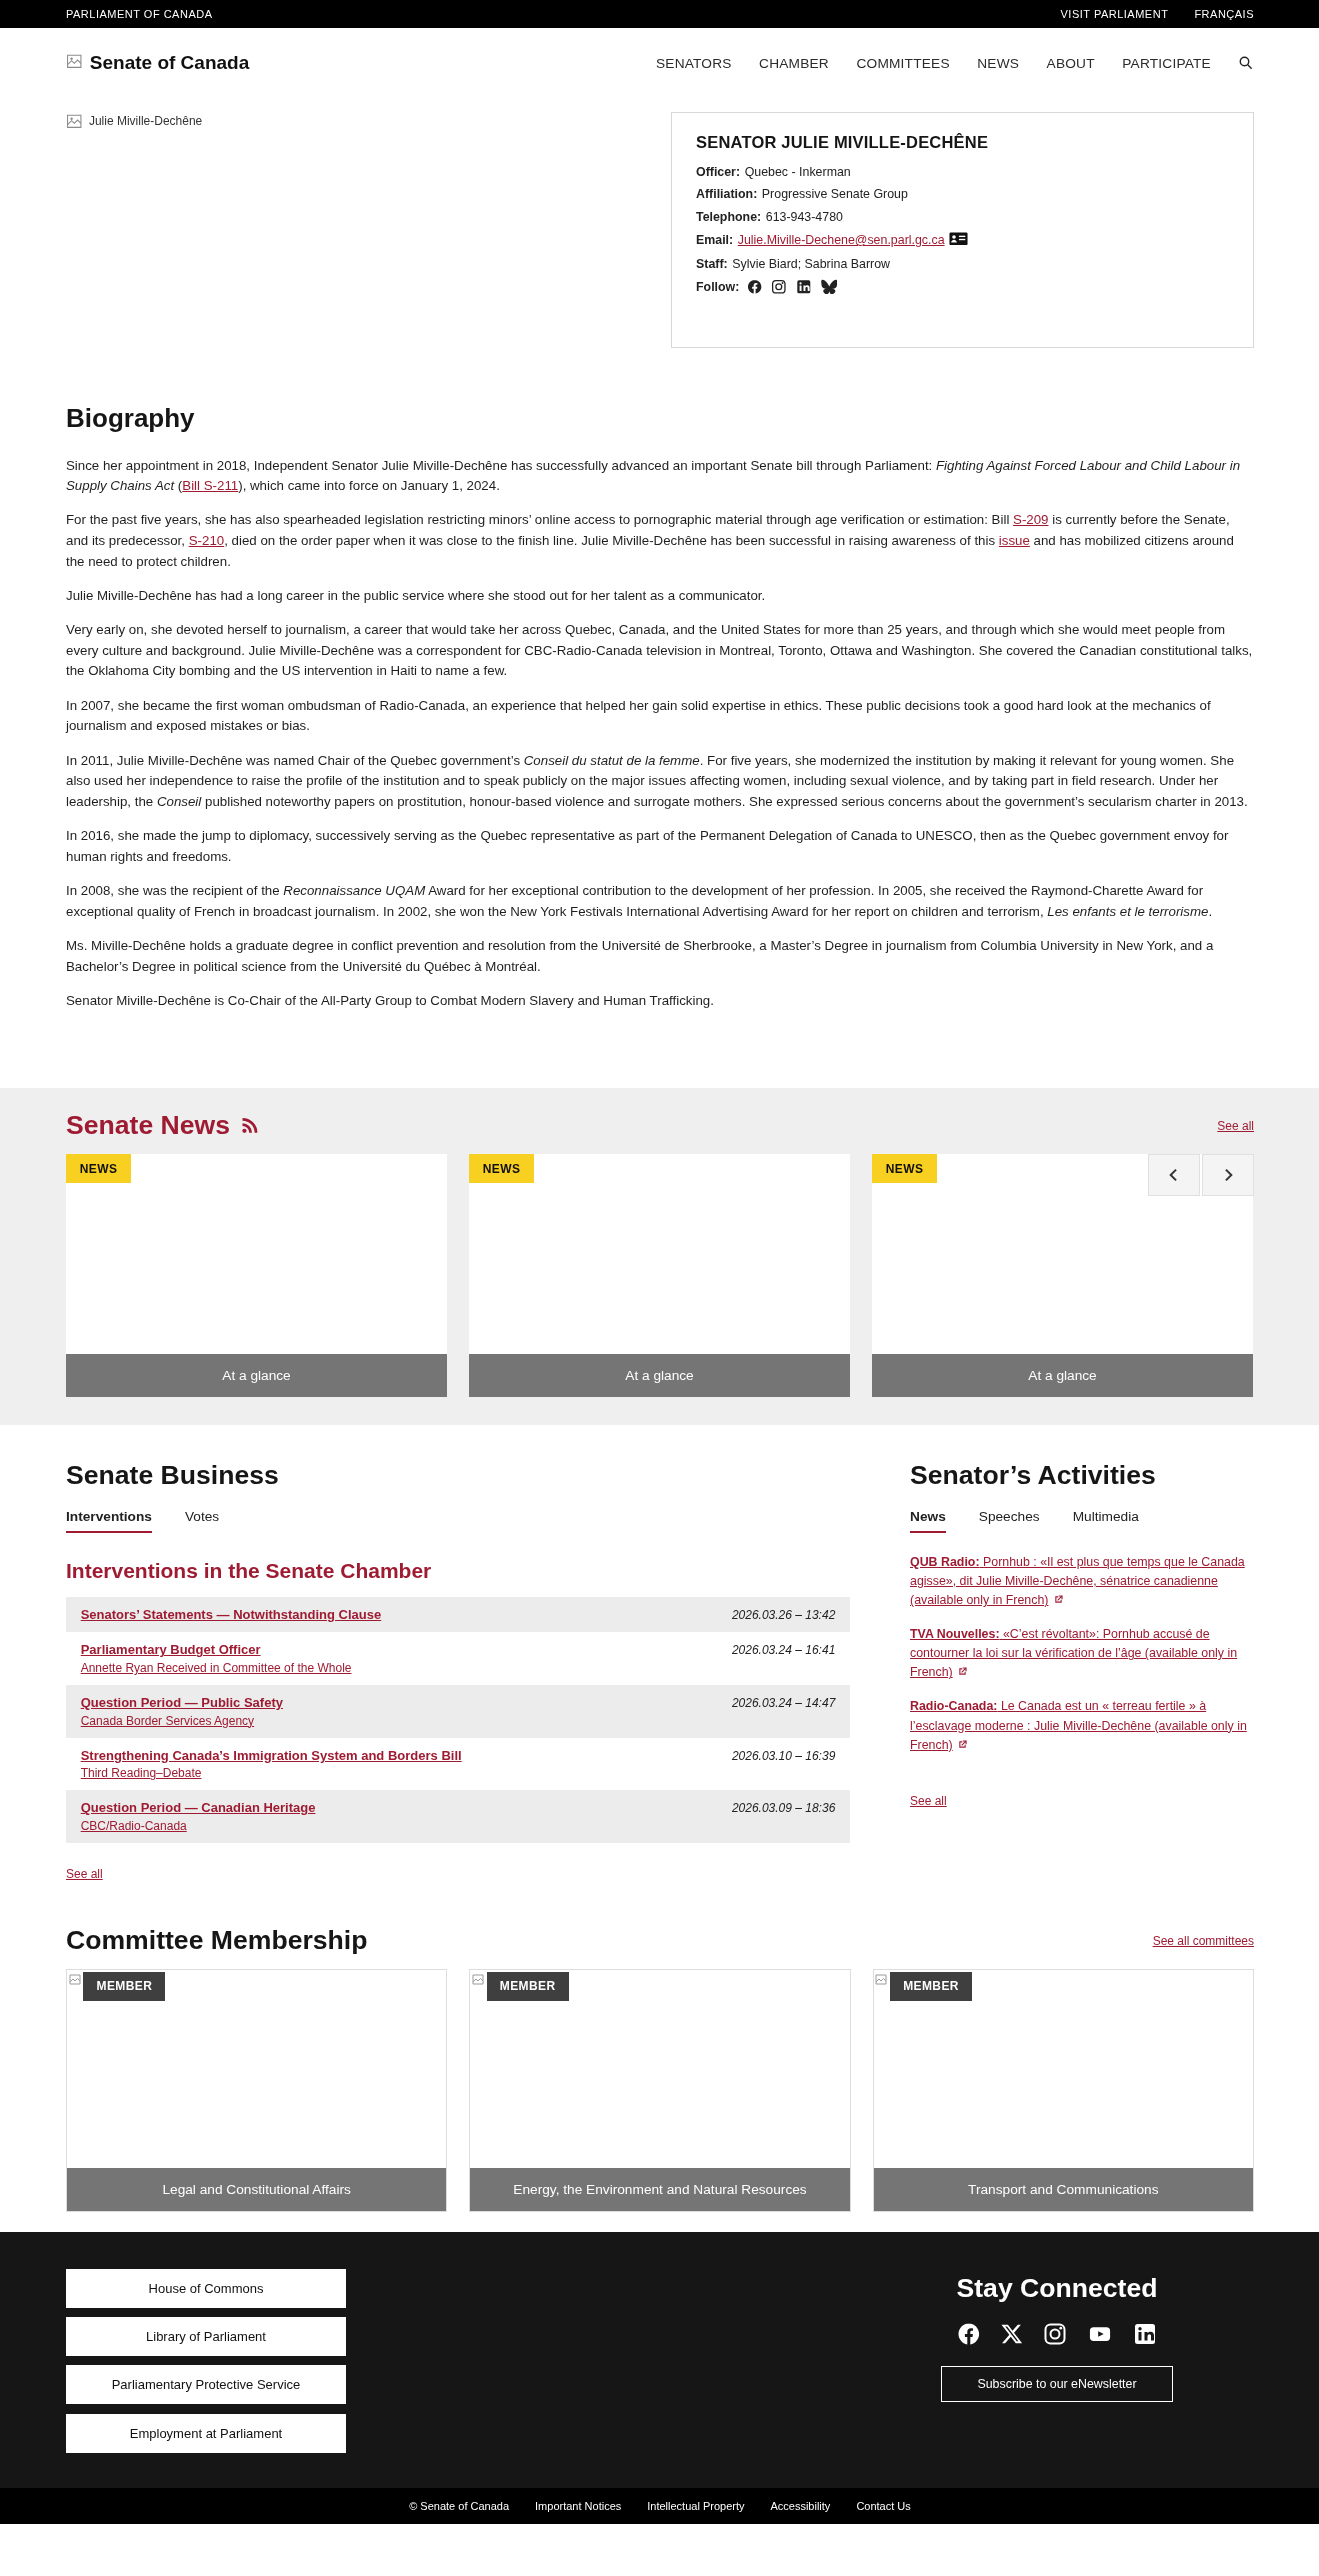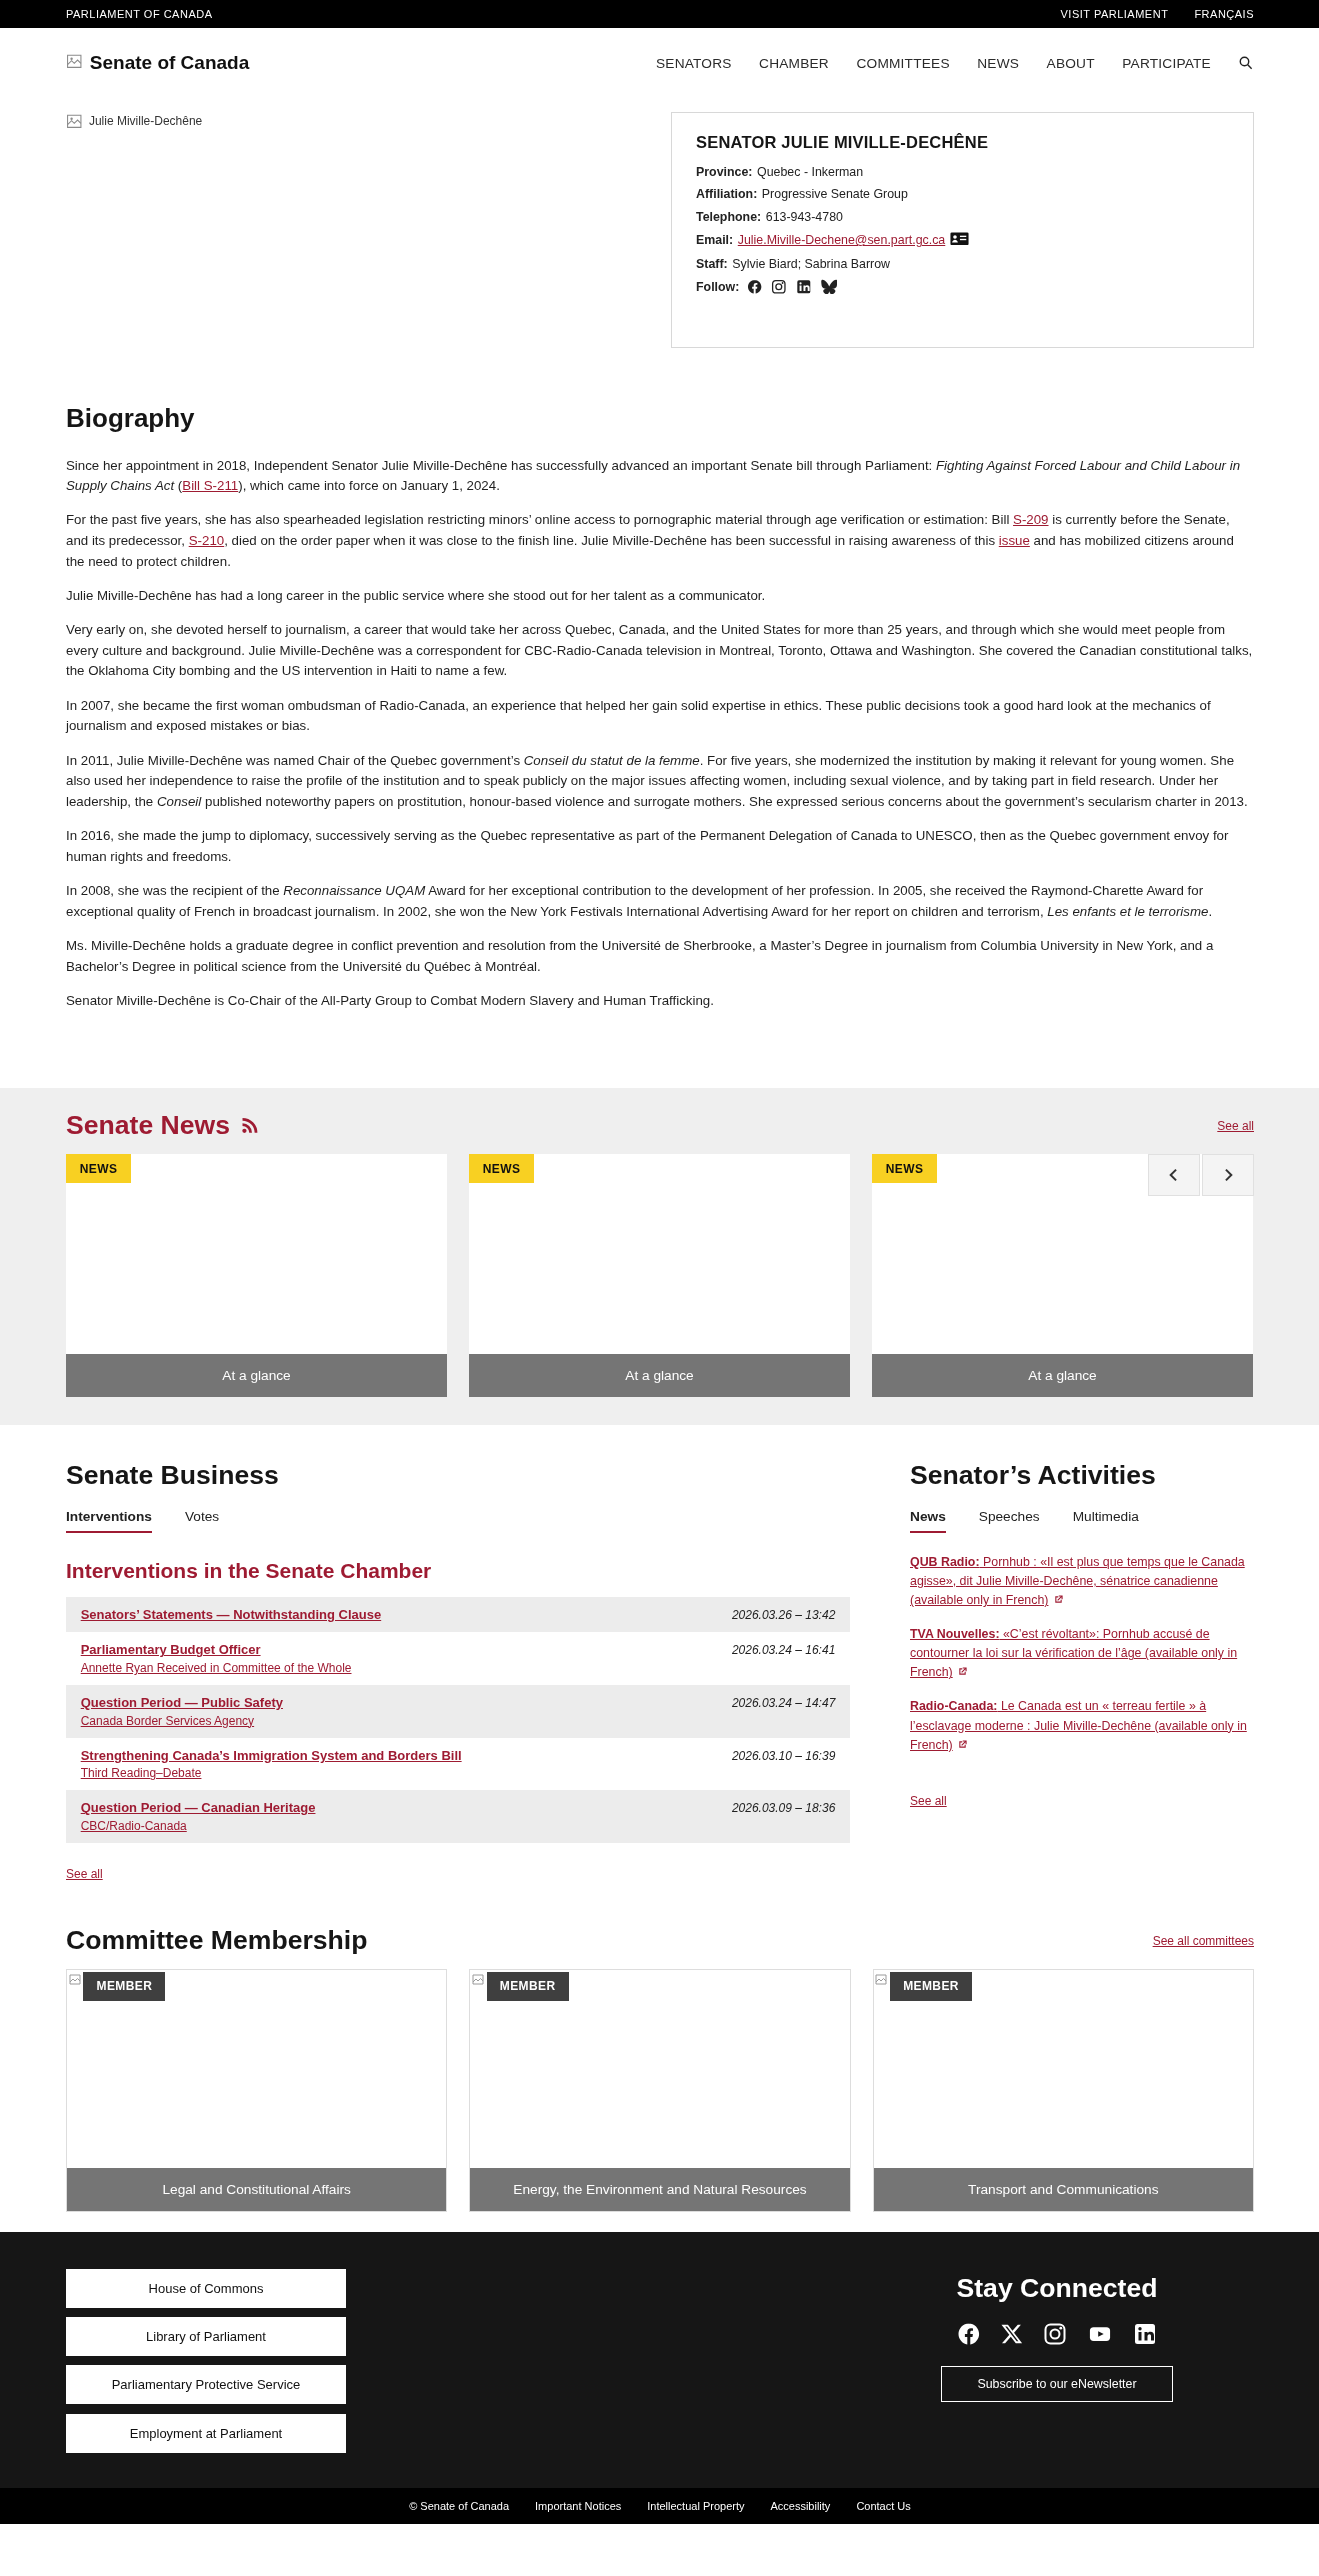--- a/index.html
+++ b/index.html
@@ -149,34 +149,34 @@
           <path fill="none" stroke="#8a8a8a" stroke-width="1.6" d="M2 2h20v18H2z"></path>
           <path fill="none" stroke="#8a8a8a" stroke-width="1.6" d="M2 16l6-6 4 4 5-5 5 5"></path>
           <circle cx="8" cy="7" r="1.8" fill="#8a8a8a"></circle>
         </svg>
     </span>
     <span>Julie Miville-Dechêne</span>
   </div>
   <aside class="info-card">
     <h1>SENATOR JULIE MIVILLE-DECHÊNE</h1>
     <p class="info-row">
-      <strong>Province:</strong>
+      <strong>Officer:</strong>
       <span>Quebec - Inkerman</span>
     </p>
     <p class="info-row">
       <strong>Affiliation:</strong>
       <span>Progressive Senate Group</span>
     </p>
     <p class="info-row">
       <strong>Telephone:</strong>
       <span>613-943-4780</span>
     </p>
     <p class="info-row">
       <strong>Email:</strong>
-      <a class="mail-link">Julie.Miville-Dechene@sen.part.gc.ca</a>
+      <a class="mail-link">Julie.Miville-Dechene@sen.parl.gc.ca</a>
       <span>
         <svg width="19" height="13.7" viewBox="0 0 21 15">
             <rect x="0.5" y="0.5" width="20" height="14" rx="1.5" fill="#111"></rect>
             <circle cx="5.5" cy="5.5" r="2" fill="#fff"></circle>
             <path d="M2.3 11.5c.4-1.9 1.8-2.9 3.2-2.9s2.8 1 3.2 2.9z" fill="#fff"></path>
             <rect x="11" y="4" width="7" height="1.5" fill="#fff"></rect>
             <rect x="11" y="7.5" width="7" height="1.5" fill="#fff"></rect>
           </svg>
       </span>
     </p>

